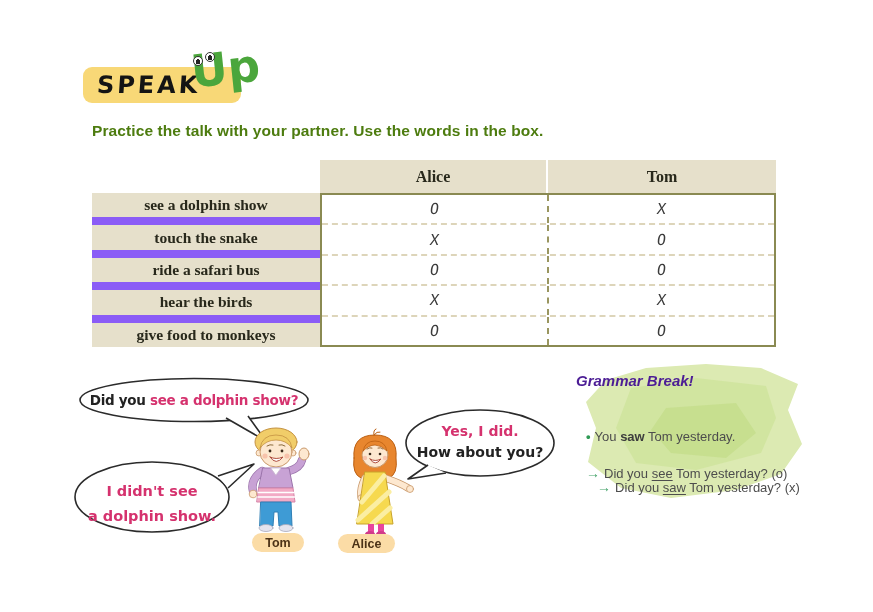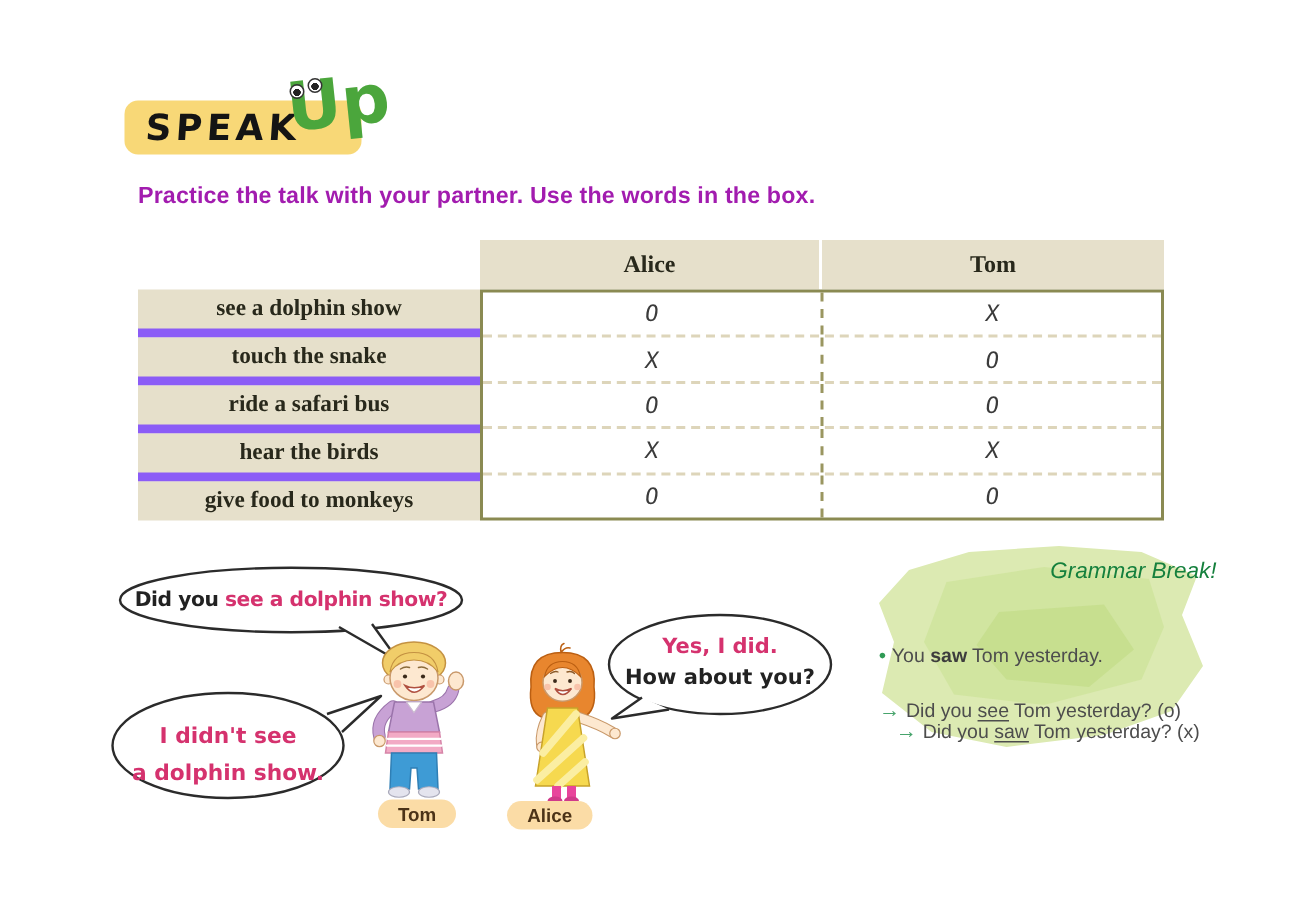--- a/index.html
+++ b/index.html
@@ -14,31 +14,31 @@
                 transform:skewX(-4deg); }
   .logo-up { position:absolute; left:191px; top:46px; font-family:"DejaVu Sans",sans-serif;
              font-size:45px; font-weight:bold; color:#4ba63c; transform:rotate(-6deg); line-height:1; }
   .eye { position:absolute; width:10px; height:10px; border:1.5px solid #333; border-radius:50%;
          background:radial-gradient(circle at 50% 58%, #222 0 2.4px, #fff 2.5px); z-index:3; }
   .eye.l { left:193px; top:56px; }
   .eye.r { left:205px; top:52px; }
 
   
   .instruction { position:absolute; left:92px; top:122px; font-size:15.5px; font-weight:bold;
-                 color:#a21caf; letter-spacing:0.1px; }
+                 color:#4d7c0f; letter-spacing:0.1px; }
 
   
   .thead-cell { position:absolute; top:160px; height:33px; background:#e6e0cb;
                 display:flex; align-items:center; justify-content:center;
                 font-family:"Liberation Serif",serif; font-weight:bold; font-size:16px; color:#28281b; }
   .th-alice { left:320px; width:226px; }
   .th-tom   { left:548px; width:228px; }
   .label-col { position:absolute; left:92px; top:193px; width:228px; height:154px;
                display:flex; flex-direction:column; }
-  .label-row { flex:1; background:#e6e0cb; border-bottom:6px solid #8b5cf6;
+  .label-row { flex:1; background:#e6e0cb; border-bottom:8px solid #8b5cf6;
                display:flex; align-items:center; justify-content:center;
                font-family:"Liberation Serif",serif; font-weight:bold; font-size:15.5px; color:#28281b; }
   .label-row:last-child { border-bottom:none; }
   .data-box { position:absolute; left:320px; top:193px; width:456px; height:154px;
               border:2px solid #8a8a52; background:#fff; display:flex; flex-direction:column; }
   .data-row { flex:1; display:flex; border-bottom:2px dashed #ddd5ba; }
   .data-row:last-child { border-bottom:none; }
   .data-cell { flex:1; display:flex; align-items:center; justify-content:center;
                font-family:"DejaVu Sans Mono",monospace; font-size:15px; color:#3b3b3b; }
   .data-cell.right { border-left:2px dashed #9a9660; }
@@ -63,22 +63,22 @@
   .char-alice { left:332px; top:428px; }
   .name-pill { position:absolute; height:19px; background:#fbdca6; border-radius:10px;
                display:flex; align-items:center; justify-content:center;
                font-size:12.5px; font-weight:bold; color:#4c3317; }
   .pill-tom { left:252px; top:533px; width:52px; }
   .pill-alice { left:338px; top:534px; width:57px; }
 
   
   .grammar { position:absolute; left:576px; top:358px; width:235px; height:148px; }
   .grammar svg.texture { position:absolute; left:0; top:0; }
-  .g-title { position:absolute; left:0; top:14px; width:100%; text-align:right;
-             font-size:15px; font-weight:normal; font-style:italic; color:#15803d; z-index:2; }
+  .g-title { position:absolute; left:0; top:14px; width:100%; text-align:left;
+             font-size:15px; font-weight:bold; font-style:italic; color:#4c1d95; z-index:2; }
   .g-line { position:absolute; left:10px; width:225px; font-size:13px; color:#4d4d4d;
             white-space:nowrap; z-index:2;margin-top:24px; }
   .g-line.l1 { top:47px; }
   .g-line.l2 { top:83px; }
   .g-line.l3 { top:97px;text-align:center; }
   .g-bullet { color:#2f9a55; font-weight:bold; margin-right:4px; }
   .g-arrow { color:#47a46c; font-weight:bold; margin-right:4px; font-size:14px; }
   .g-bold { font-weight:bold; color:#3d3d3d; }
   .g-under { text-decoration:underline; text-underline-offset:2px; }
 </style>

